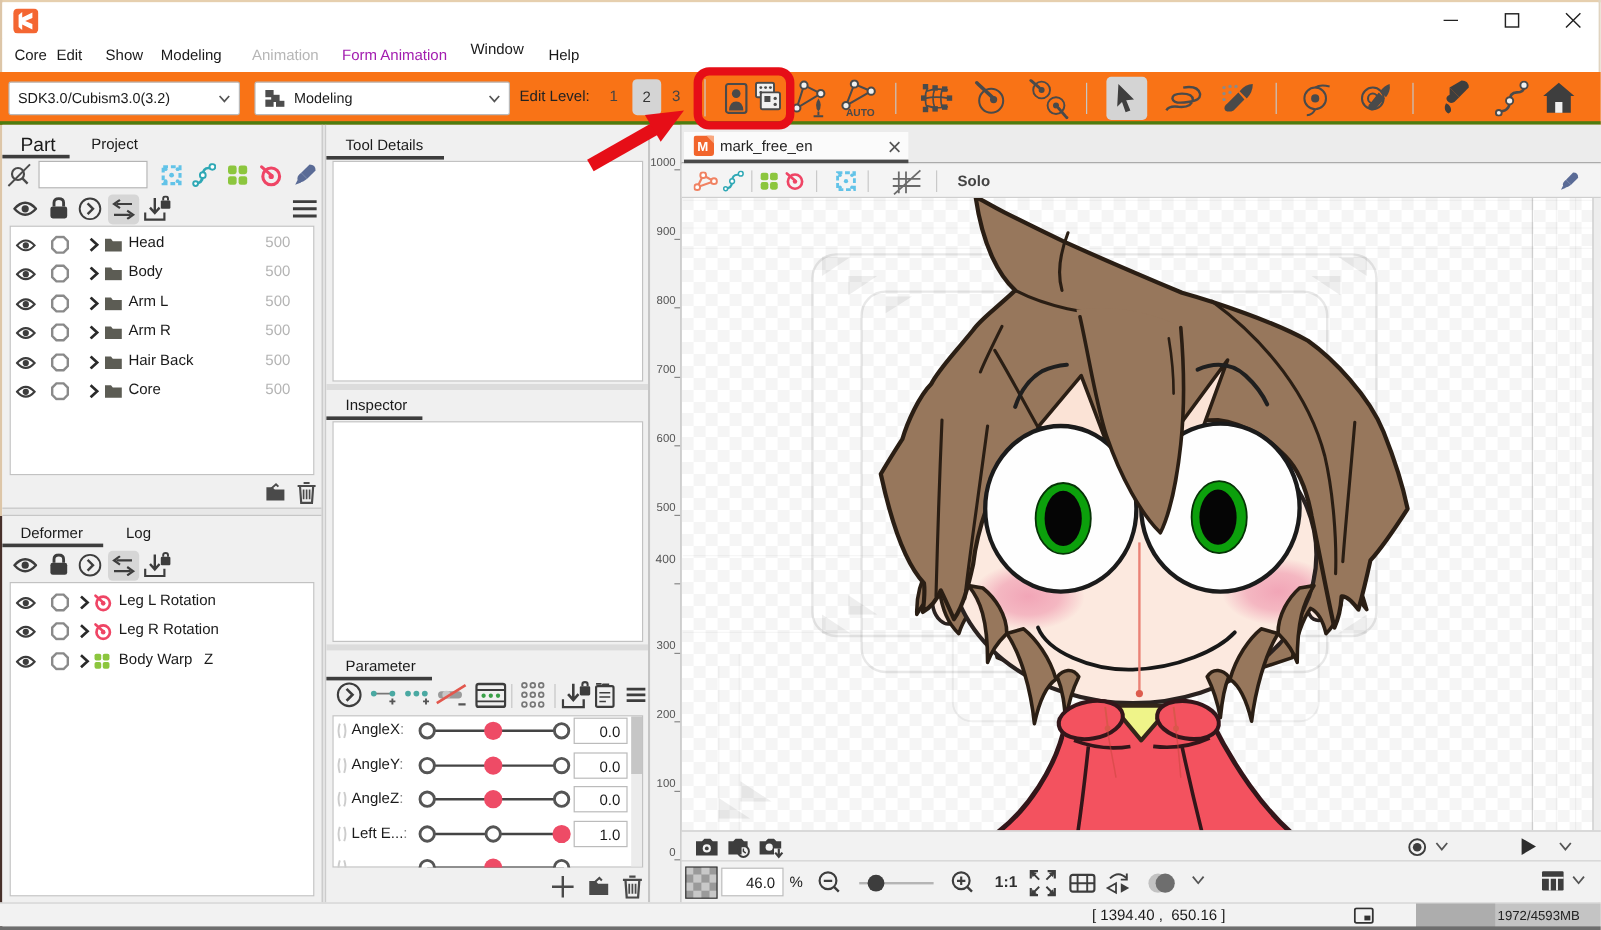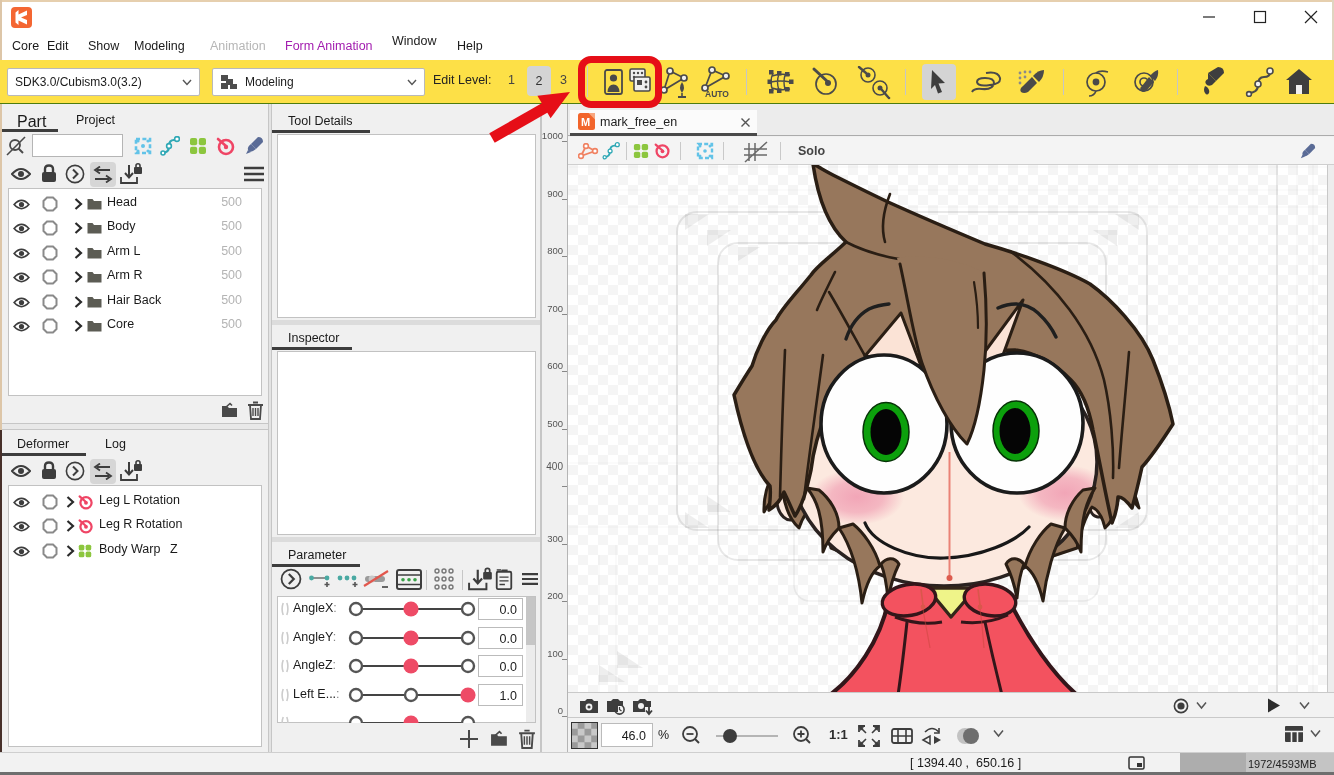--- a/index.html
+++ b/index.html
@@ -34,21 +34,21 @@
   <span class="abs" style="left:10px;top:7px">Core</span>
   <span class="abs" style="left:45px;top:7px">Edit</span>
   <span class="abs" style="left:86px;top:7px">Show</span>
   <span class="abs" style="left:132px;top:7px">Modeling</span>
   <span class="abs" style="left:208px;top:7px;color:#b6b6b6">Animation</span>
   <span class="abs" style="left:283px;top:7px;color:#a21caf">Form Animation</span>
   <span class="abs" style="left:390px;top:2px">Window</span>
   <span class="abs" style="left:455px;top:7px">Help</span>
 </div>
 
-<div class="abs" id="toolbar" style="left:0;top:60px;width:1334px;height:44px;background:#fde047;border-bottom:1px solid #4d7c0f">
+<div class="abs" id="toolbar" style="left:0;top:60px;width:1334px;height:44px;background:#f97316;border-bottom:3px solid #4d7c0f">
   <div class="abs" style="left:7px;top:8px;width:193px;height:28px;background:#fff;border:1px solid #b9b9b9;border-radius:2px;font-size:12px;line-height:26px;padding-left:7px">SDK3.0/Cubism3.0(3.2)<svg class="abs" style="right:7px;top:10px" width="10" height="7" viewBox="0 0 10 7">
         <path d="M1 1 L5 5.5 L9 1" fill="none" stroke="#555" stroke-width="1.4"></path>
       </svg></div>
   <div class="abs" style="left:212px;top:8px;width:213px;height:28px;background:#fff;border:1px solid #b9b9b9;border-radius:2px;font-size:12px;line-height:26px">
     <svg class="abs" style="left:8px;top:6px" width="17" height="15" viewBox="0 0 17 15">
         <rect x="0" y="0" width="7" height="6" fill="#4d4d4d"></rect>
         <rect x="5" y="4" width="7" height="6" fill="#4d4d4d"></rect>
         <rect x="0" y="8" width="7" height="6" fill="#4d4d4d"></rect>
         <rect x="9" y="9" width="7" height="5" fill="#4d4d4d"></rect>
       </svg>

